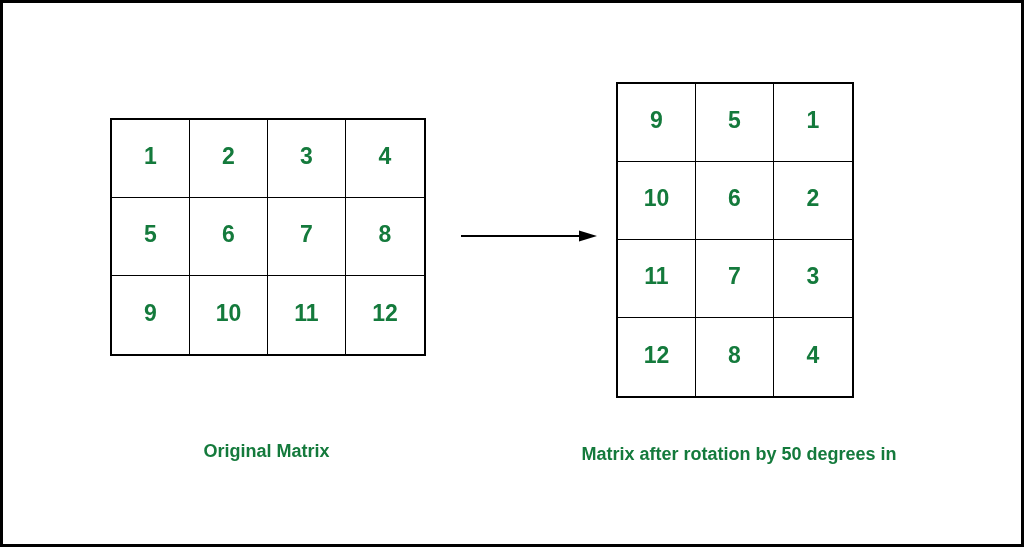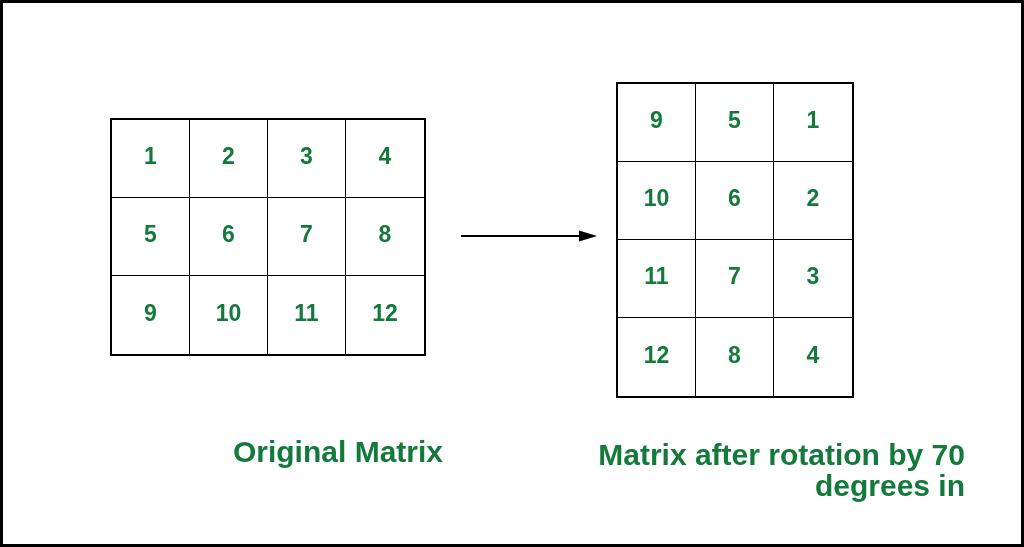--- a/index.html
+++ b/index.html
@@ -39,22 +39,22 @@
     padding-bottom: 4px;
   }
   .matrix-row .matrix-cell:last-child { border-right: none; }
   .matrix-row:last-child .matrix-cell { border-bottom: none; }
 
   #original-matrix { left: 107px; top: 115px; }
   #rotated-matrix  { left: 613px; top: 79px;  }
 
   .caption {
     position: absolute;
-    text-align: right;
-    font-size: 30px;
+    text-align: center;
+    font-size: 18px;
     font-weight: bold;
     line-height: 31px;
     color: var(--green, #147A3C);
   }
   #original-caption { left: 87px;  top: 433px; width: 353px; }
   #rotated-caption  { left: 510px; top: 436px; width: 452px; }
 
   .arrow-svg {
     position: absolute;
     left: 455px;
@@ -112,16 +112,16 @@
       <div class="matrix-row">
         <div class="matrix-cell">12</div>
         <div class="matrix-cell">8</div>
         <div class="matrix-cell">4</div>
       </div>
     </div>
 
   <div class="caption" id="original-caption">Original Matrix</div>
 
   <div class="caption" id="rotated-caption">
-    <div>Matrix after rotation by 70 degrees in</div>
+    <div>Matrix after rotation by 50 degrees in</div>
   </div>
 
 </div>
 
 </body></html>

